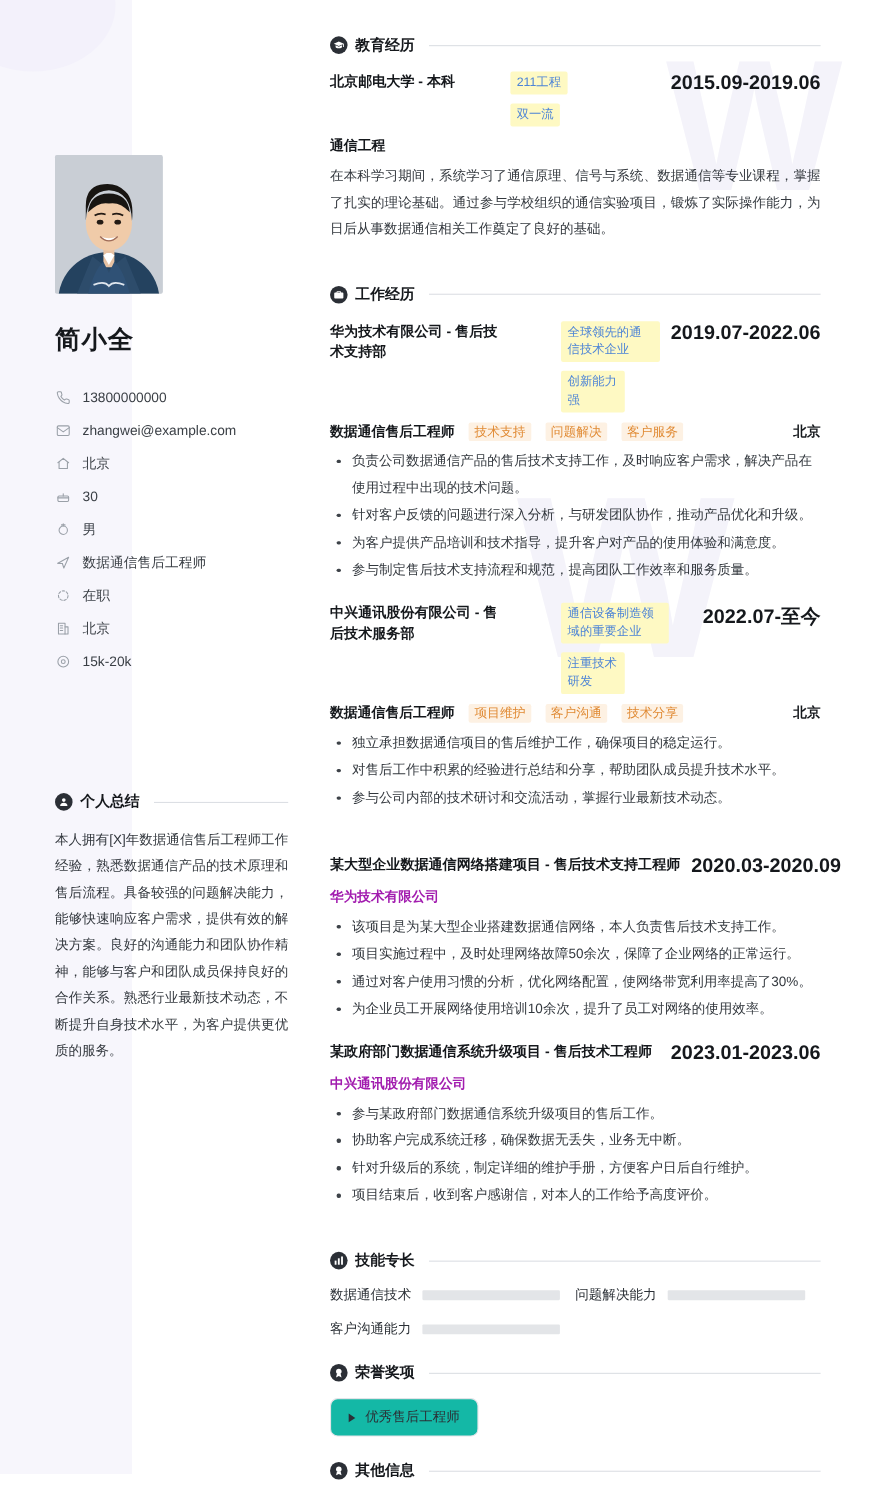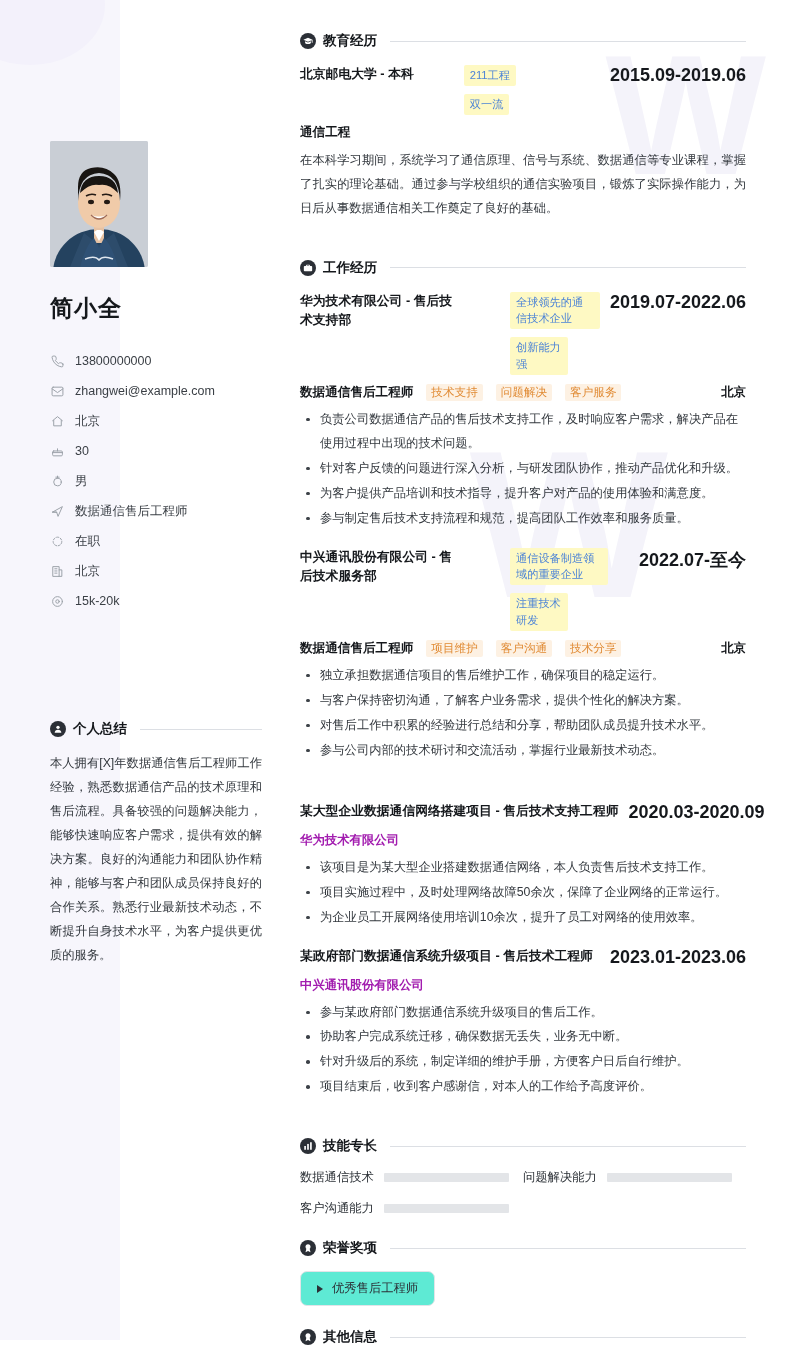--- a/index.html
+++ b/index.html
@@ -274,21 +274,21 @@
   .award-row { display: flex; gap: 10px; flex-wrap: wrap; margin-top: 4px; }
   .award-chip {
     display: flex;
     align-items: center;
     gap: 9px;
     border: 1px solid #e2e4e8;
     border-radius: 7px;
     padding: 8px 16px;
     font-size: 12.3px;
     color: #2b3036;
-    background: #5eead4;
+    background: #14b8a6;
   }
   .award-chip .tri {
     width: 0; height: 0;
     border-left: 6px solid #2b2f36;
     border-top: 4px solid transparent;
     border-bottom: 4px solid transparent;
   }
 
   
   .other-row {
@@ -535,40 +535,40 @@
           </div>
           <div class="entry-sub">
             <span class="entry-role">数据通信售后工程师</span>
             <span class="tag-orange">项目维护</span>
             <span class="tag-orange">客户沟通</span>
             <span class="tag-orange">技术分享</span>
             <span class="entry-loc">北京</span>
           </div>
           <ul class="bullets">
             <li>独立承担数据通信项目的售后维护工作，确保项目的稳定运行。</li>
-            <li>与客户保持密切沟通，了解客户业务需求，提供个性化的解决方案。</li>
             <li>对售后工作中积累的经验进行总结和分享，帮助团队成员提升技术水平。</li>
             <li>参与公司内部的技术研讨和交流活动，掌握行业最新技术动态。</li>
           </ul>
         </div>
       </section>
 
       <div class="sec-gap"></div>
 
       <section class="section">
 
         <div class="entry">
           <div class="entry-top">
             <div class="entry-org wide">某大型企业数据通信网络搭建项目 - 售后技术支持工程师</div>
             <div class="entry-date">2020.03-2020.09</div>
           </div>
           <div class="entry-company">华为技术有限公司</div>
           <ul class="bullets">
             <li>该项目是为某大型企业搭建数据通信网络，本人负责售后技术支持工作。</li>
             <li>项目实施过程中，及时处理网络故障50余次，保障了企业网络的正常运行。</li>
+            <li>通过对客户使用习惯的分析，优化网络配置，使网络带宽利用率提高了30%。</li>
             <li>为企业员工开展网络使用培训10余次，提升了员工对网络的使用效率。</li>
           </ul>
         </div>
 
         <div class="entry">
           <div class="entry-top">
             <div class="entry-org wide">某政府部门数据通信系统升级项目 - 售后技术工程师</div>
             <div class="entry-date">2023.01-2023.06</div>
           </div>
           <div class="entry-company">中兴通讯股份有限公司</div>

